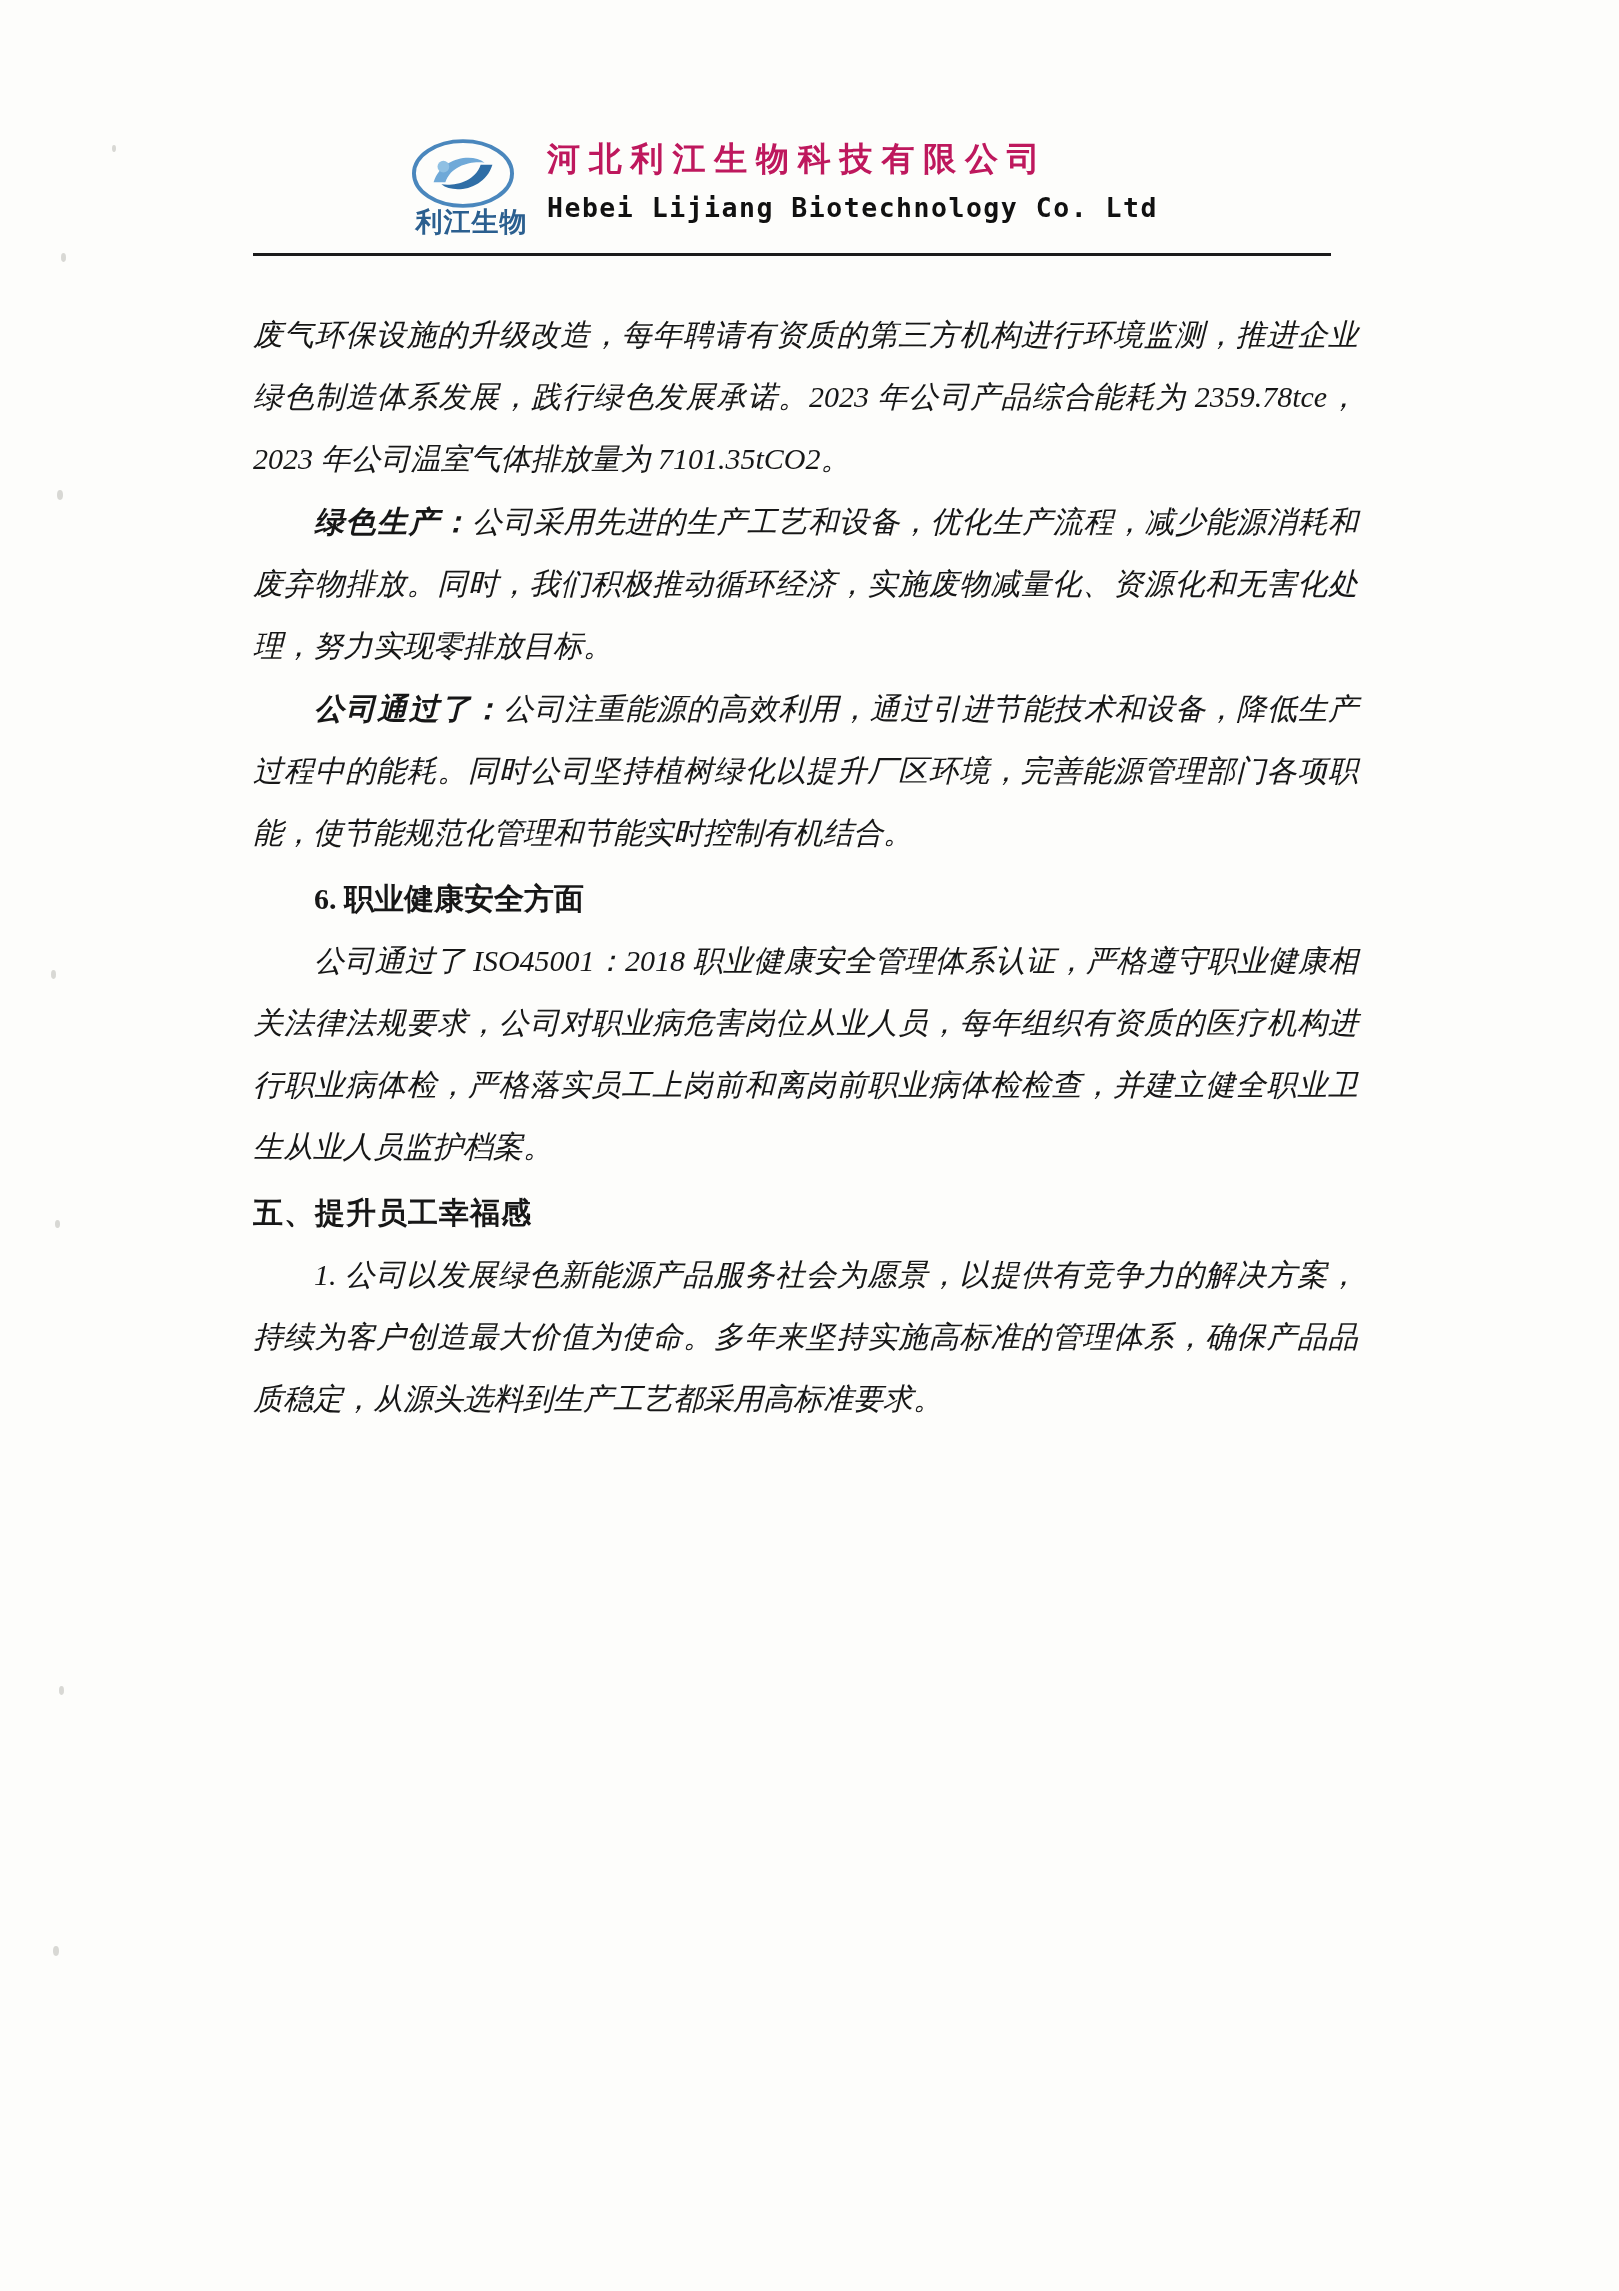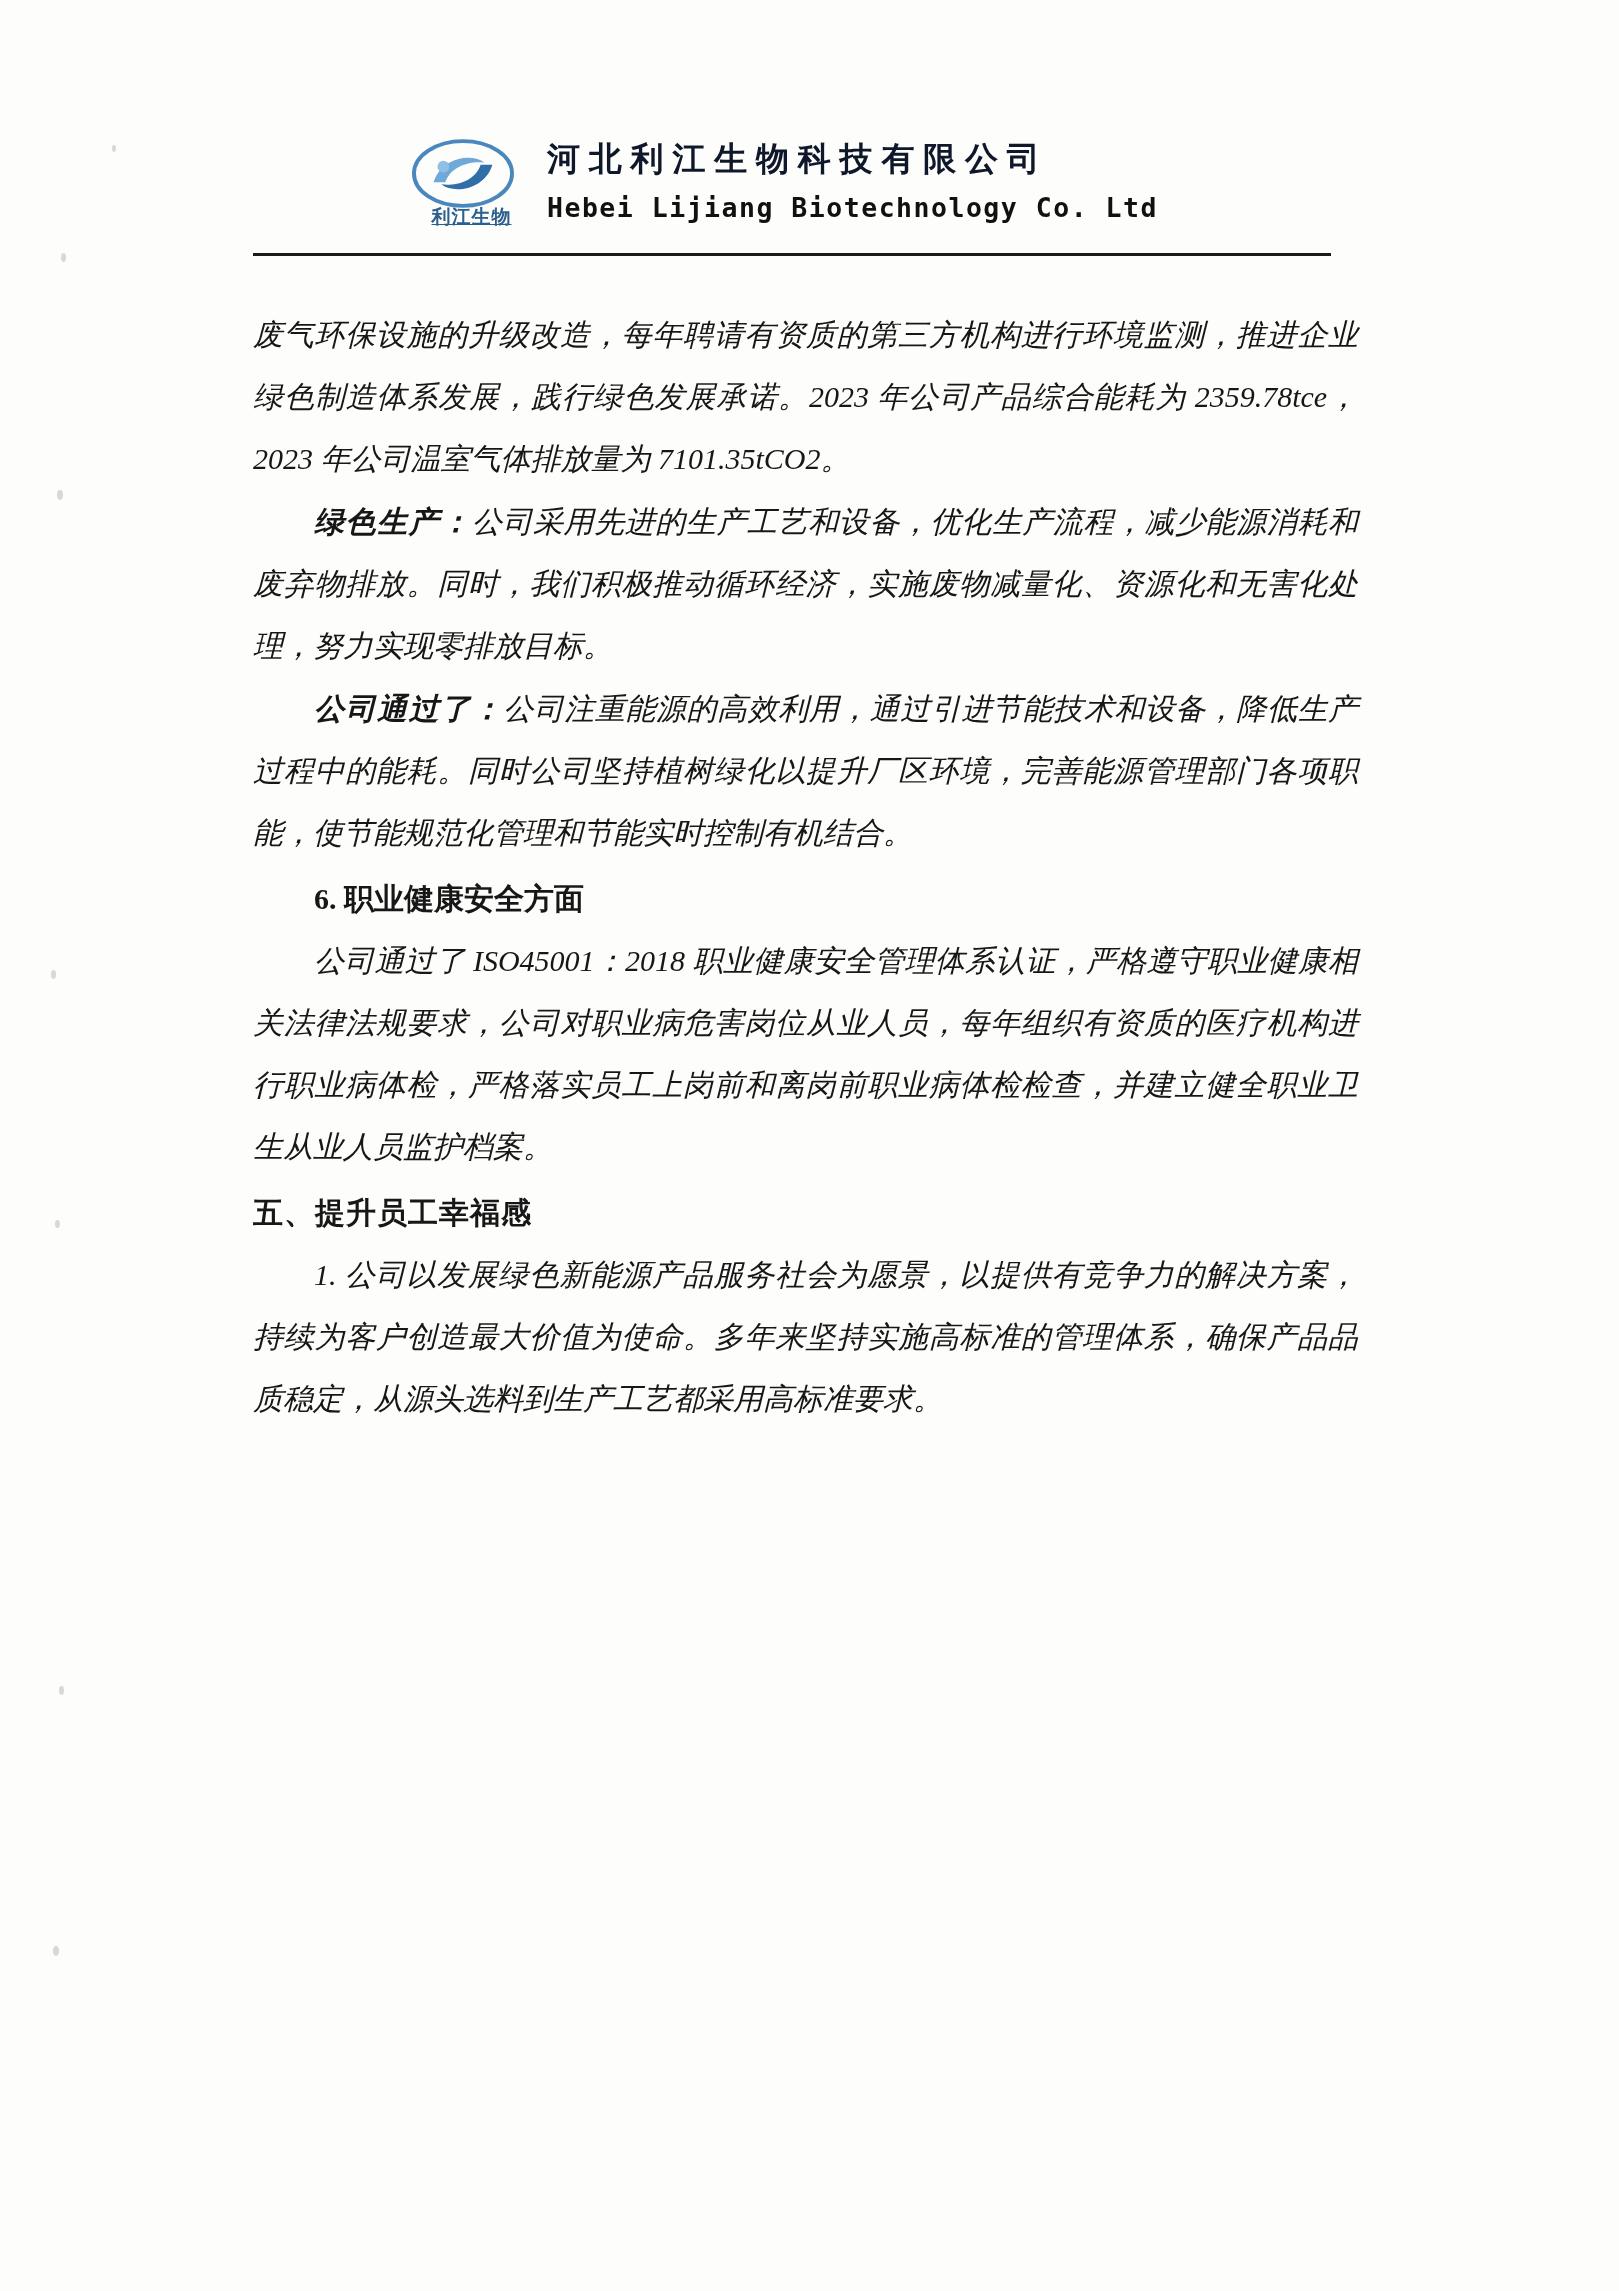--- a/index.html
+++ b/index.html
@@ -56,38 +56,37 @@
     width: 102px;
     height: 69px;
   }
   .logo-text {
     position: absolute;
     left: 0;
     top: 65px;
     width: 147px;
     text-align: center;
     font-family: "DejaVu Sans", sans-serif;
-    font-size: 19px;
+    font-size: 27px;
     font-weight: 700;
     color: #2b5f8f;
     letter-spacing: 1px;
-    text-decoration: underline;
   }
   .company-block {
     position: absolute;
     left: 294px;
     top: 0;
     width: 823px;
   }
   .company-cn {
     font-family: "DejaVu Sans", sans-serif;
     font-weight: 700;
     font-size: 33px;
     letter-spacing: 8.8px;
-    color: #0f172a;
+    color: #be185d;
     white-space: nowrap;
   }
   .company-en {
     margin-top: 9.8px;
     font-family: "DejaVu Sans Mono", monospace;
     font-weight: 700;
     font-size: 26.5px;
     letter-spacing: 1.5px;
     color: #111;
     white-space: nowrap;

